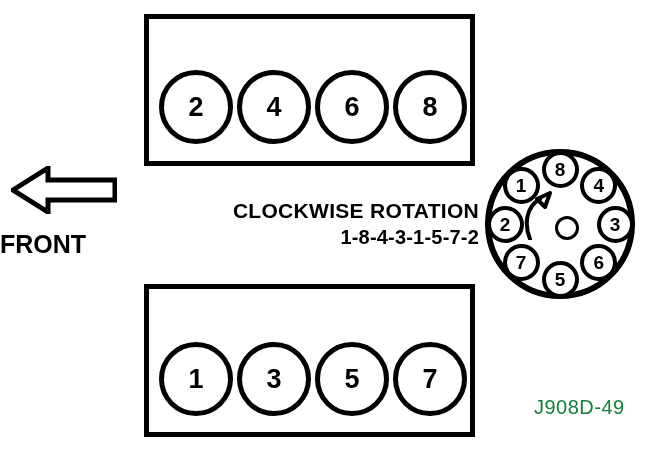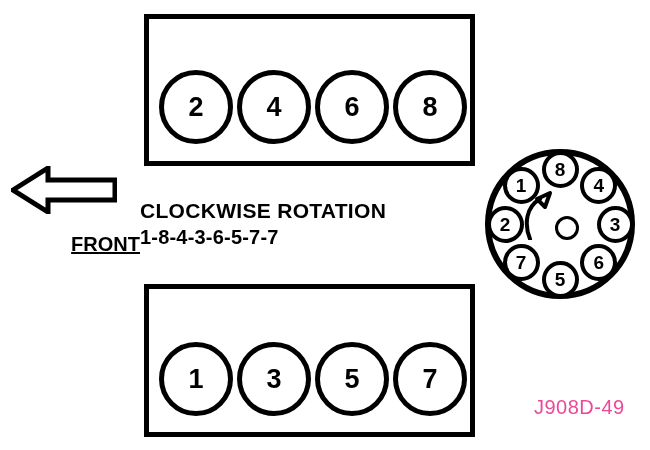--- a/index.html
+++ b/index.html
@@ -60,35 +60,34 @@
     width: 106px;
     height: 48px;
   }
 
   
   #front-label {
     position: absolute;
     left: 0px;
     top: 232px;
     width: 140px;
-    text-align: right;
-    font-size: 20px;
+    text-align: left;
+    font-size: 25px;
     font-weight: bold;
     line-height: 24px;
-    text-decoration: underline;
   }
   #front-label div { white-space: nowrap; }
 
   
   #caption {
     position: absolute;
-    left: 140px;
+    left: 148px;
     top: 198px;
     width: 331px;
-    text-align: left;
+    text-align: right;
   }
   #caption-rotation {
     font-size: 21px;
     font-weight: bold;
     letter-spacing: 0.3px;
     line-height: 25px;
   }
   #caption-order {
     font-size: 20px;
     font-weight: bold;
@@ -153,21 +152,21 @@
   }
 
   
   #ref-code {
     position: absolute;
     left: 534px;
     top: 396px;
     font-size: 20px;
     font-weight: normal;
     letter-spacing: 0.5px;
-    color: #ec4899;
+    color: #15803d;
   }
 </style>
 </head>
 <body>
 
 <div id="diagram-root">
 
   <div class="bank" id="bank-top">
     <div class="cylinder cyl-0">2</div>
     <div class="cylinder cyl-1">4</div>
@@ -185,21 +184,21 @@
   <svg id="front-arrow" viewBox="0 0 106 48">
     <polygon points="2,24 37,2 37,14 104,14 104,34 37,34 37,46" fill="#ffffff" stroke="#000000" stroke-width="5" stroke-linejoin="miter"></polygon>
   </svg>
 
   <div id="front-label">
     <div>FRONT</div>
   </div>
 
   <div id="caption">
     <div id="caption-rotation">CLOCKWISE ROTATION</div>
-    <div id="caption-order">1-8-4-3-6-5-7-7</div>
+    <div id="caption-order">1-8-4-3-1-5-7-2</div>
   </div>
 
   <div id="distributor">
     <div id="distributor-body"></div>
 
     <svg id="rotation-arrow" viewBox="0 0 36 50">
       <path d="M7,49 C1,34 3,17 17,9" fill="none" stroke="#000000" stroke-width="4" stroke-linecap="round"></path>
       <polygon points="27,3 14,9 22,17" fill="none" stroke="#000000" stroke-width="4" stroke-linejoin="round"></polygon>
     </svg>
 

